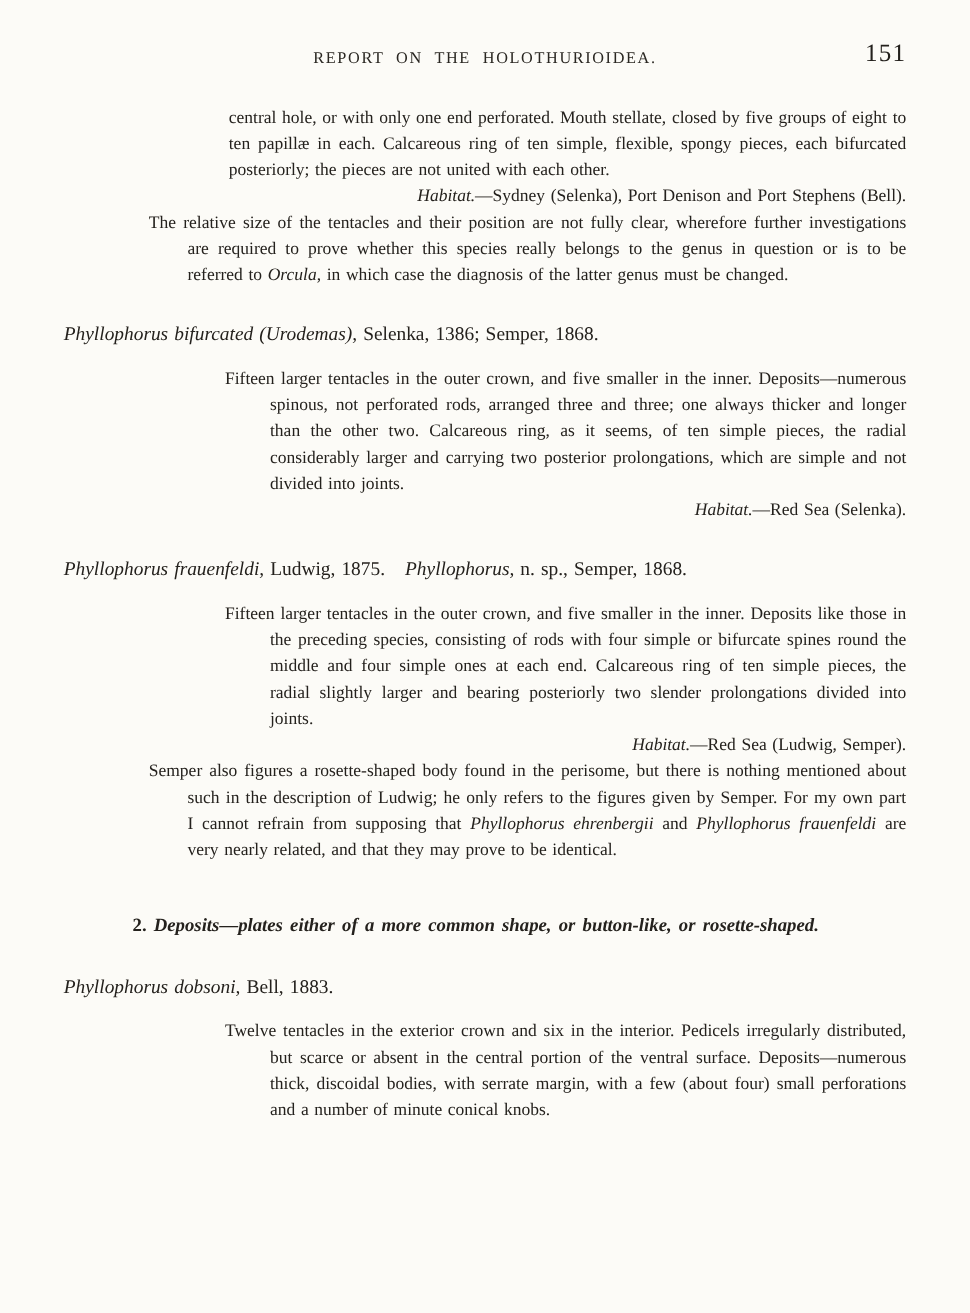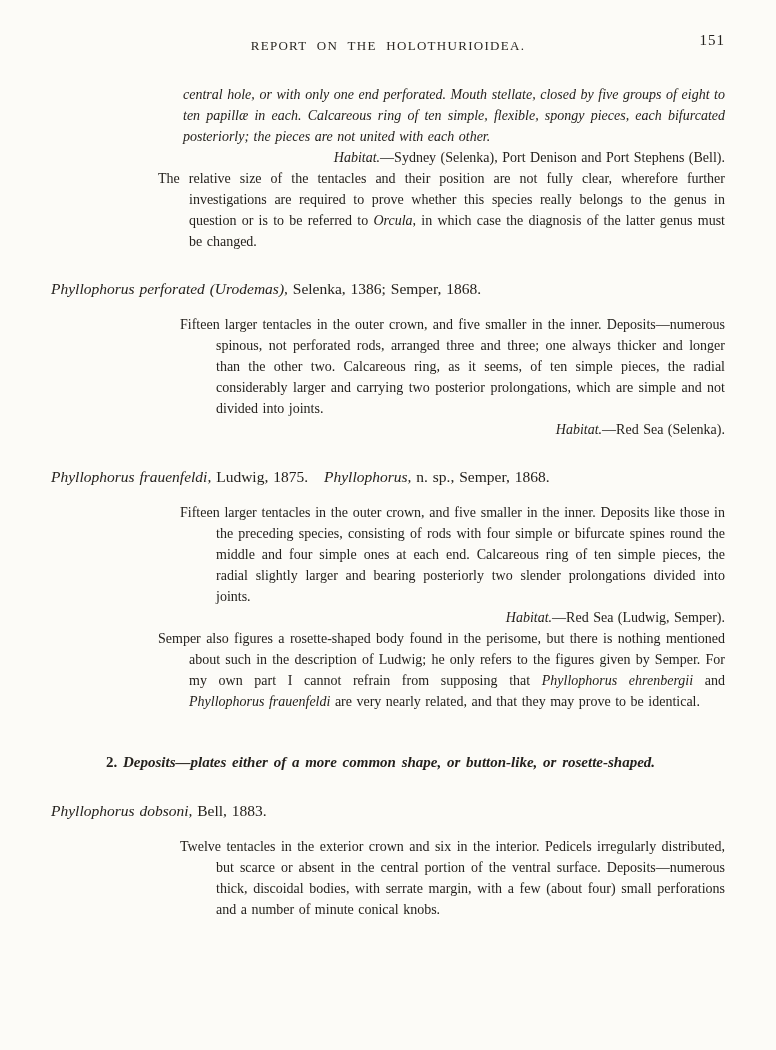--- a/index.html
+++ b/index.html
@@ -15,32 +15,32 @@
     overflow:hidden;
   }
   .page-header { position:relative; height:20px; margin-bottom:26px; }
   .running-title {
     display:block; text-align:center;
     font-size:13px; letter-spacing:1.3px; word-spacing:5px;
     color:#2a2722;
   }
   .page-number {
     position:absolute; right:0; top:-6px;
-    font-size:15px; letter-spacing:1px;
+    font-size:20px; letter-spacing:1px;
   }
   .content { width:674px; }
   .para {
     margin:0;
     font-size:14px; line-height:21px;
     text-align:justify;
     word-spacing:1px;
   }
-  .cont { margin-left:132px;font-style:italic; }
+  .cont { margin-left:132px; }
   .desc { margin-left:129px; padding-left:36px; text-indent:-36px; }
-  .note { margin-left:107px; padding-left:31px; text-indent:-31px; }
+  .note { margin-left:68px; padding-left:31px; text-indent:-31px; }
   .habitat { margin-left:101px; text-align:right; }
   .it { font-style:italic; }
   .species-heading {
     margin:26px 0 15px 0;
     font-size:15.5px; font-weight:normal; line-height:21px;
     word-spacing:1px;
   }
   .gap { display:inline-block; width:16px; }
   .section-heading {
     margin:38px 0 14px 101px;
@@ -60,21 +60,21 @@
   </header>
 
   <main class="content">
 
     <p class="para cont">central hole, or with only one end perforated.  Mouth stellate, closed by five groups of eight to ten papillæ in each.  Calcareous ring of ten simple, flexible, spongy pieces, each bifurcated posteriorly; the pieces are not united with each other.</p>
 
     <p class="para habitat"><span class="it">Habitat.</span><span>—Sydney (Selenka), Port Denison and Port Stephens (Bell).</span></p>
 
     <p class="para note"><span>The relative size of the tentacles and their position are not fully clear, wherefore further investigations are required to prove whether this species really belongs to the genus in question or is to be referred to </span><span class="it">Orcula</span><span>, in which case the diagnosis of the latter genus must be changed.</span></p>
 
-    <h2 class="species-heading"><span class="it">Phyllophorus perforated (Urodemas),</span><span> Selenka, 1386; Semper, 1868.</span></h2>
+    <h2 class="species-heading"><span class="it">Phyllophorus bifurcated (Urodemas),</span><span> Selenka, 1386; Semper, 1868.</span></h2>
 
     <p class="para desc">Fifteen larger tentacles in the outer crown, and five smaller in the inner.  Deposits—numerous spinous, not perforated rods, arranged three and three; one always thicker and longer than the other two.  Calcareous ring, as it seems, of ten simple pieces, the radial considerably larger and carrying two posterior prolongations, which are simple and not divided into joints.</p>
 
     <p class="para habitat"><span class="it">Habitat.</span><span>—Red Sea (Selenka).</span></p>
 
     <h2 class="species-heading"><span class="it">Phyllophorus frauenfeldi,</span><span> Ludwig, 1875.</span><span class="gap"></span><span class="it">Phyllophorus,</span><span> n. sp., Semper, 1868.</span></h2>
 
     <p class="para desc">Fifteen larger tentacles in the outer crown, and five smaller in the inner.  Deposits like those in the preceding species, consisting of rods with four simple or bifurcate spines round the middle and four simple ones at each end.  Calcareous ring of ten simple pieces, the radial slightly larger and bearing posteriorly two slender prolongations divided into joints.</p>
 
     <p class="para habitat"><span class="it">Habitat.</span><span>—Red Sea (Ludwig, Semper).</span></p>

